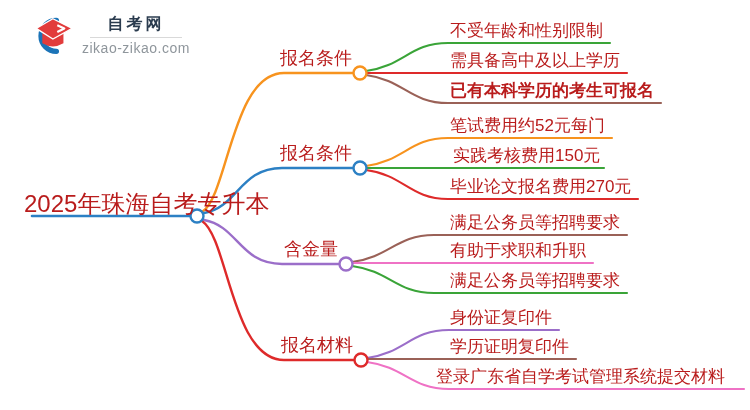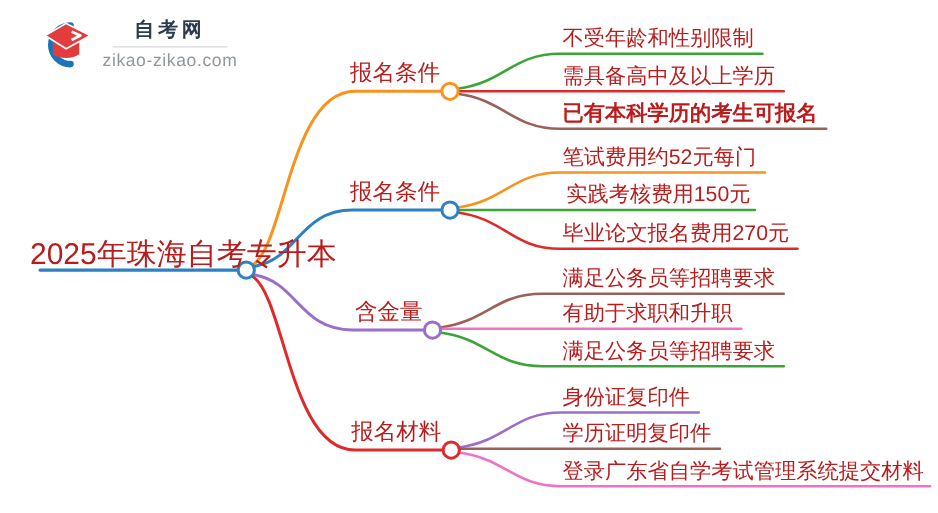--- a/index.html
+++ b/index.html
@@ -80,15 +80,15 @@
       <div class="mm-label leaf-label" style="left: 450px; top: 116px;">笔试费用约52元每门</div>
       <div class="mm-label leaf-label" style="left: 453px; top: 146px;">实践考核费用150元</div>
       <div class="mm-label leaf-label" style="left: 450px; top: 177px;">毕业论文报名费用270元</div>
       <div class="mm-label branch-label" style="right: 412px; top: 239px;">含金量</div>
       <div class="mm-label leaf-label" style="left: 450px; top: 213px;">满足公务员等招聘要求</div>
       <div class="mm-label leaf-label" style="left: 450px; top: 241px;">有助于求职和升职</div>
       <div class="mm-label leaf-label" style="left: 450px; top: 271px;">满足公务员等招聘要求</div>
       <div class="mm-label branch-label" style="right: 397px; top: 335px;">报名材料</div>
       <div class="mm-label leaf-label" style="left: 450px; top: 308px;">身份证复印件</div>
       <div class="mm-label leaf-label" style="left: 450px; top: 337px;">学历证明复印件</div>
-      <div class="mm-label leaf-label" style="left: 450px; top: 367px;">登录广东省自学考试管理系统提交材料</div>
+      <div class="mm-label leaf-label" style="left: 436px; top: 367px;">登录广东省自学考试管理系统提交材料</div>
     </div>
 </div>
 
 </body></html>

